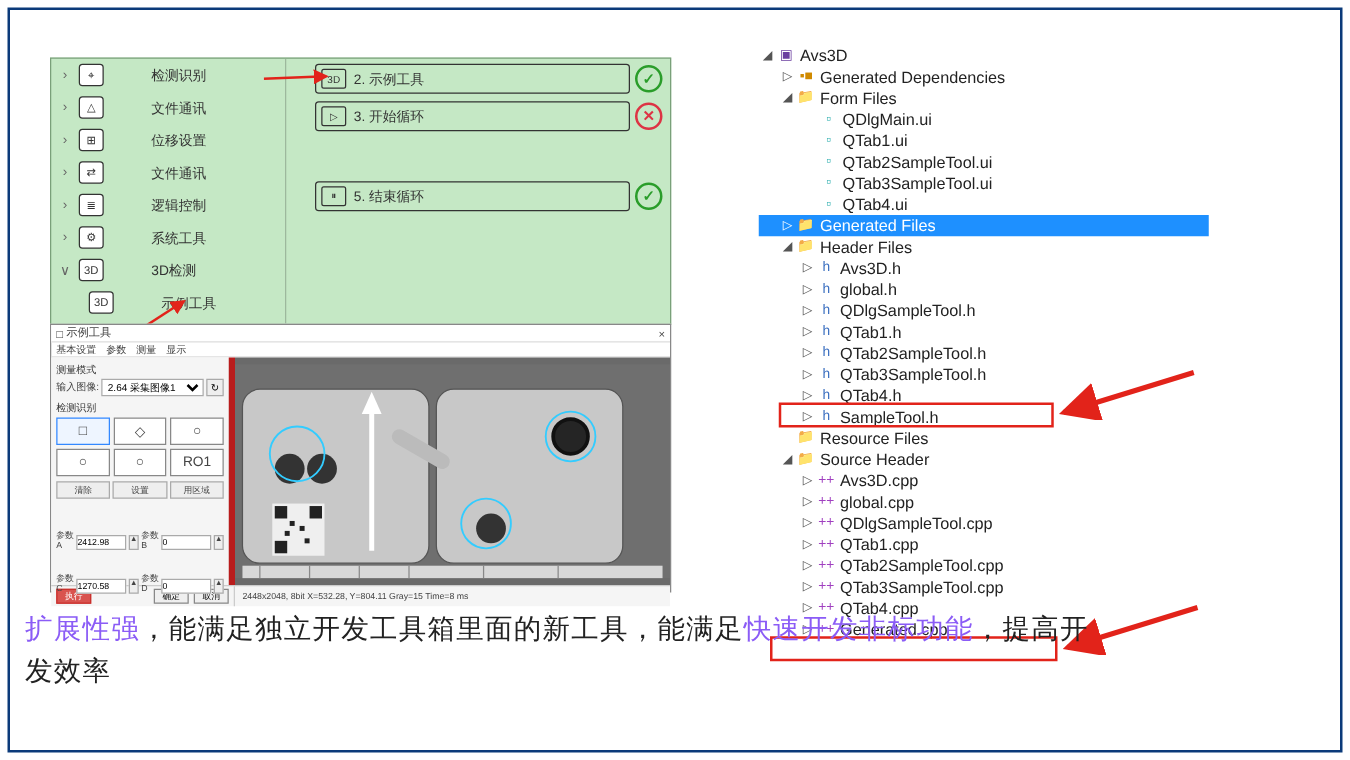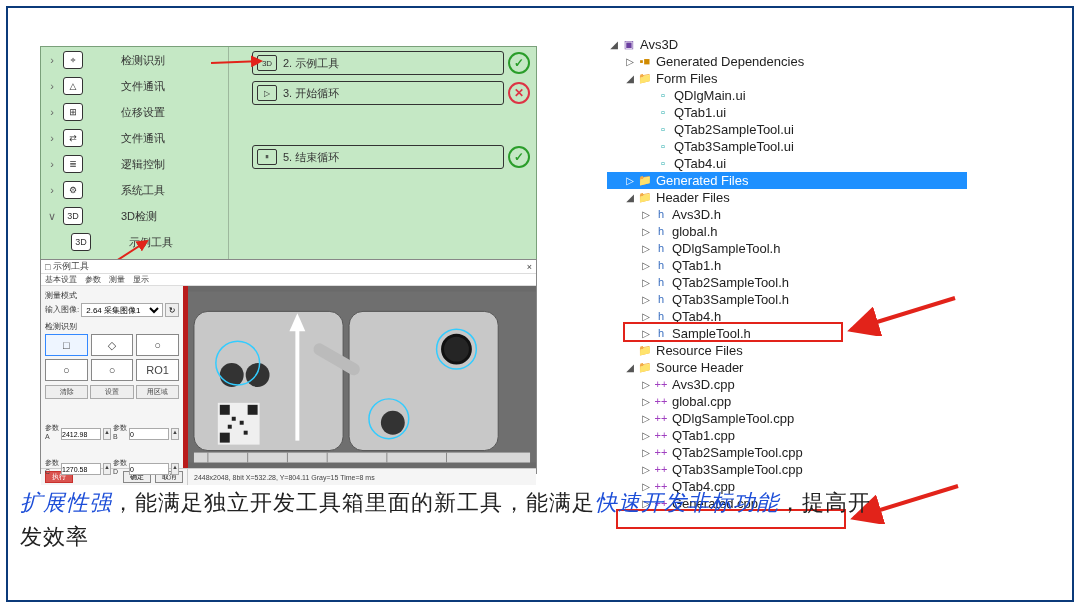--- a/index.html
+++ b/index.html
@@ -243,21 +243,21 @@
   
   .caption {
     position: absolute;
     left: 20px; right: 20px;
     top: 486px;
     font-size: 22px;
     line-height: 34px;
     color: #222;
     letter-spacing: 1px;
   }
-  .caption .red { color: #1d4ed8; font-style: italic; }
+  .caption .red { color: #8b5cf6; }
 
   
   .ico-proj { color: #6b3fa0; }
   .ico-ref { color: #d08a00; }
   .ico-filter { color: #d08a00; }
   .ico-ui { color: #2aa; }
   .ico-h { color: #3b6fc0; }
   .ico-cpp { color: #a040c0; }
   .ico-res { color: #d08a00; }
 </style>

